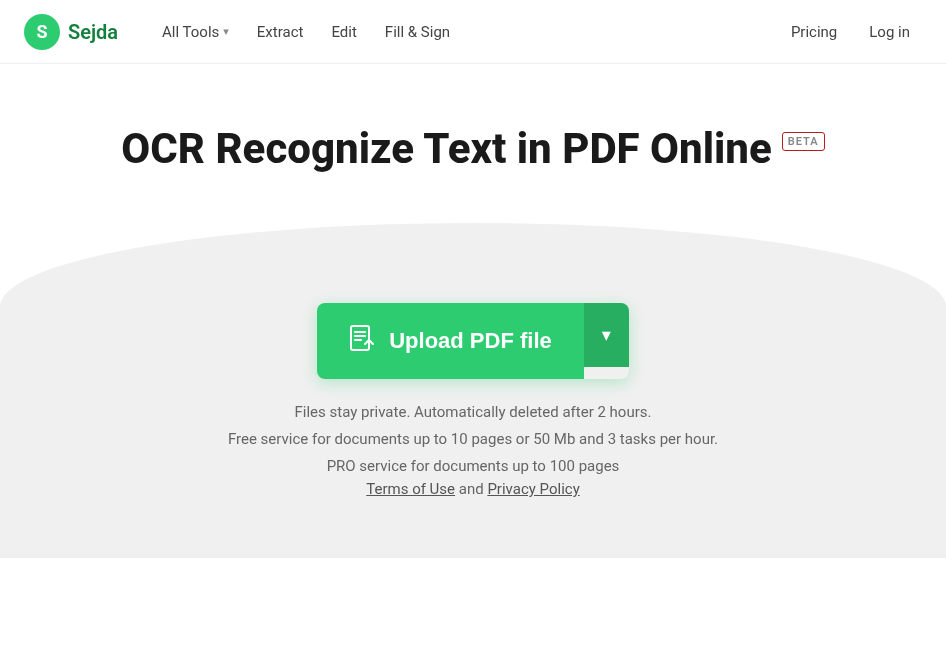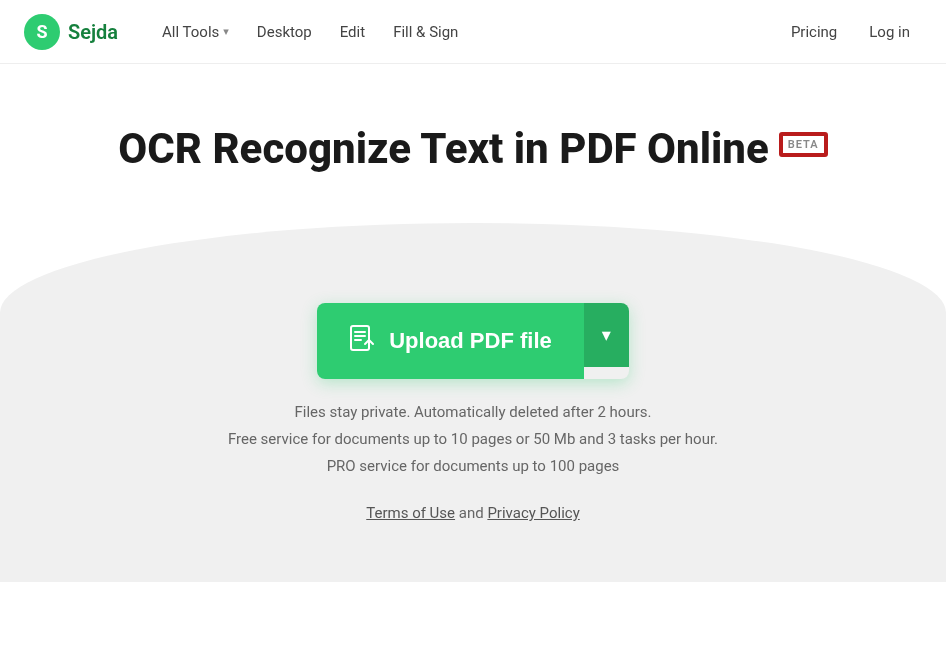--- a/index.html
+++ b/index.html
@@ -105,21 +105,21 @@
       align-items: flex-start;
       gap: 10px;
     }
 
     .beta-badge {
       font-size: 11px;
       font-weight: 600;
       color: #888;
       letter-spacing: 1px;
       margin-top: 8px;
-      border: 4px solid #b91c1c;
+      border: 1px solid #b91c1c;
       padding: 2px 5px;
       border-radius: 3px;
     }
 
     .page-subtitle {
       font-size: 22px;
       color: #888;
       text-align: center;
       margin-top: 16px;
       max-width: 700px;
@@ -201,21 +201,21 @@
       line-height: 1.8;
     }
 
     .info-text p {
       font-size: 15px;
       color: #666;
     }
 
     
     .terms-text {
-      margin-top: 24px;
+      margin-top: 0;
       font-size: 15px;
       color: #666;
       text-align: right;
     }
 
     .terms-text a {
       color: #555;
       text-decoration: underline;
       cursor: pointer;
     }
@@ -230,21 +230,21 @@
     </div>
     <span class="logo-text">Sejda</span>
   </a>
 
   <div class="nav-links">
     <a class="nav-link" href="#">
       <span>All Tools</span>
       <span class="chevron">▾</span>
     </a>
     <a class="nav-link" href="#">
-      <span>Desktop</span>
+      <span>Extract</span>
     </a>
     <a class="nav-link" href="#">
       <span>Edit</span>
     </a>
     <a class="nav-link" href="#">
       <span>Fill &amp; Sign</span>
     </a>
   </div>
 
   <div class="nav-right">

